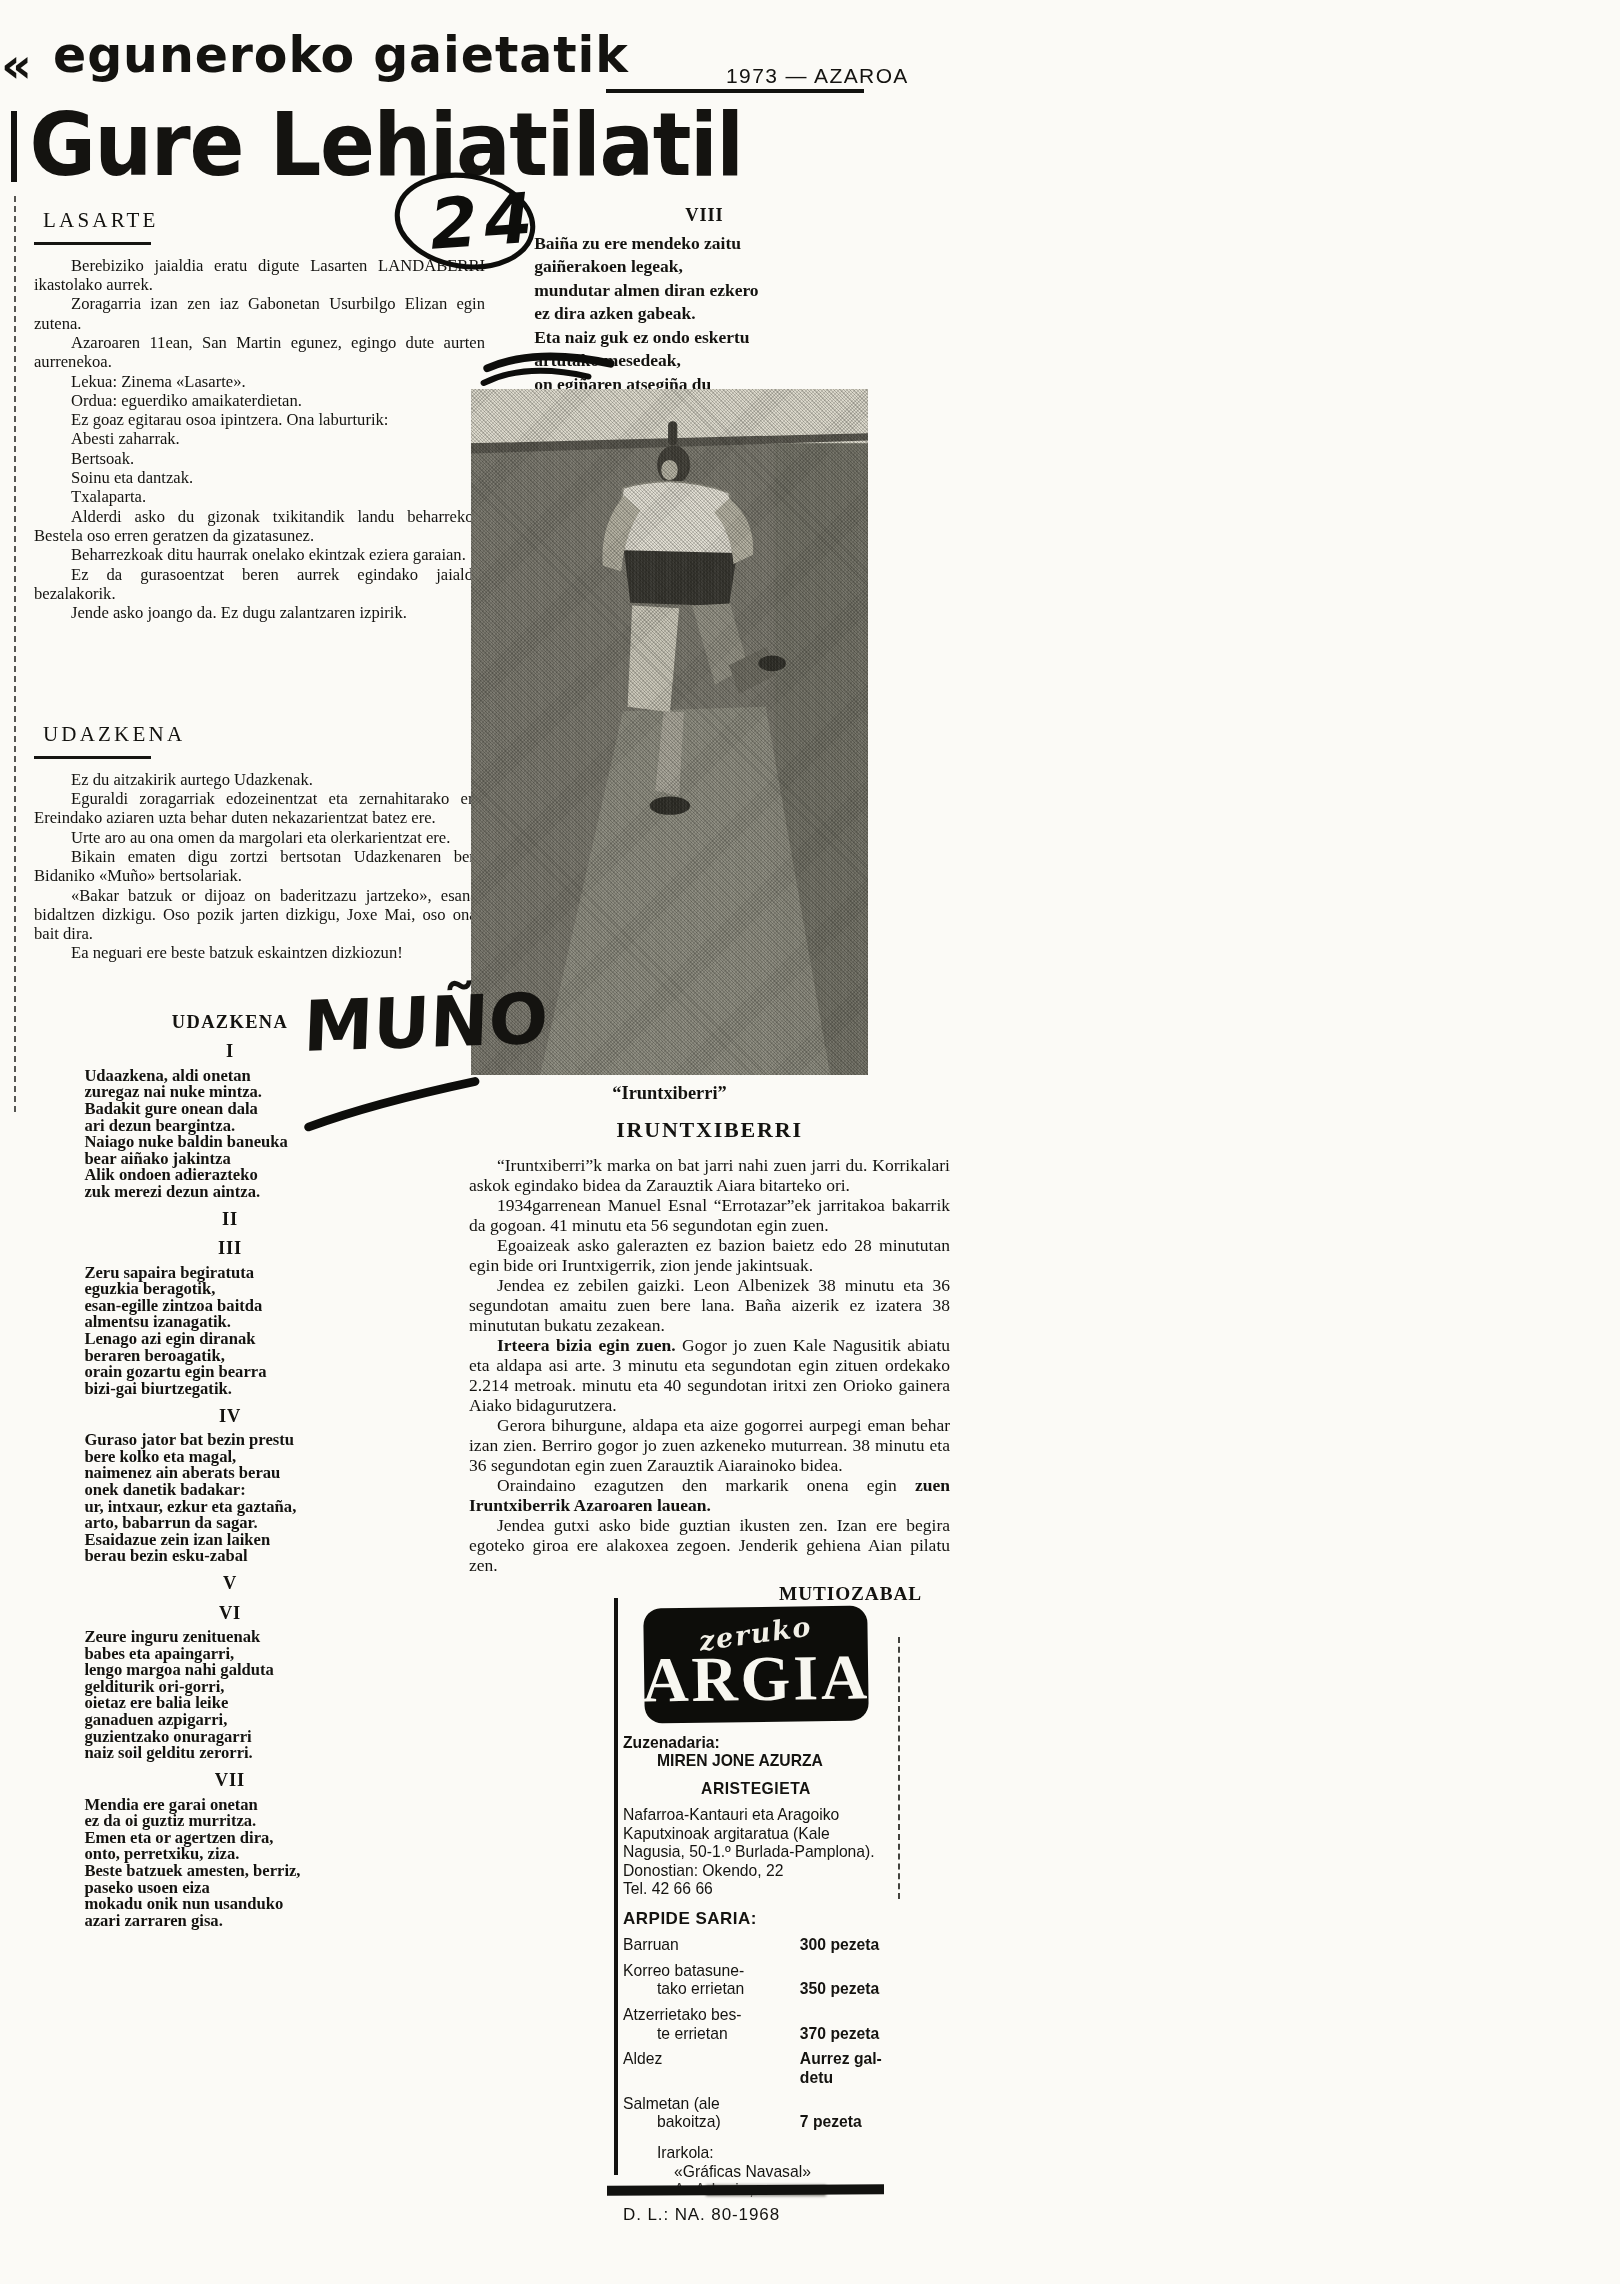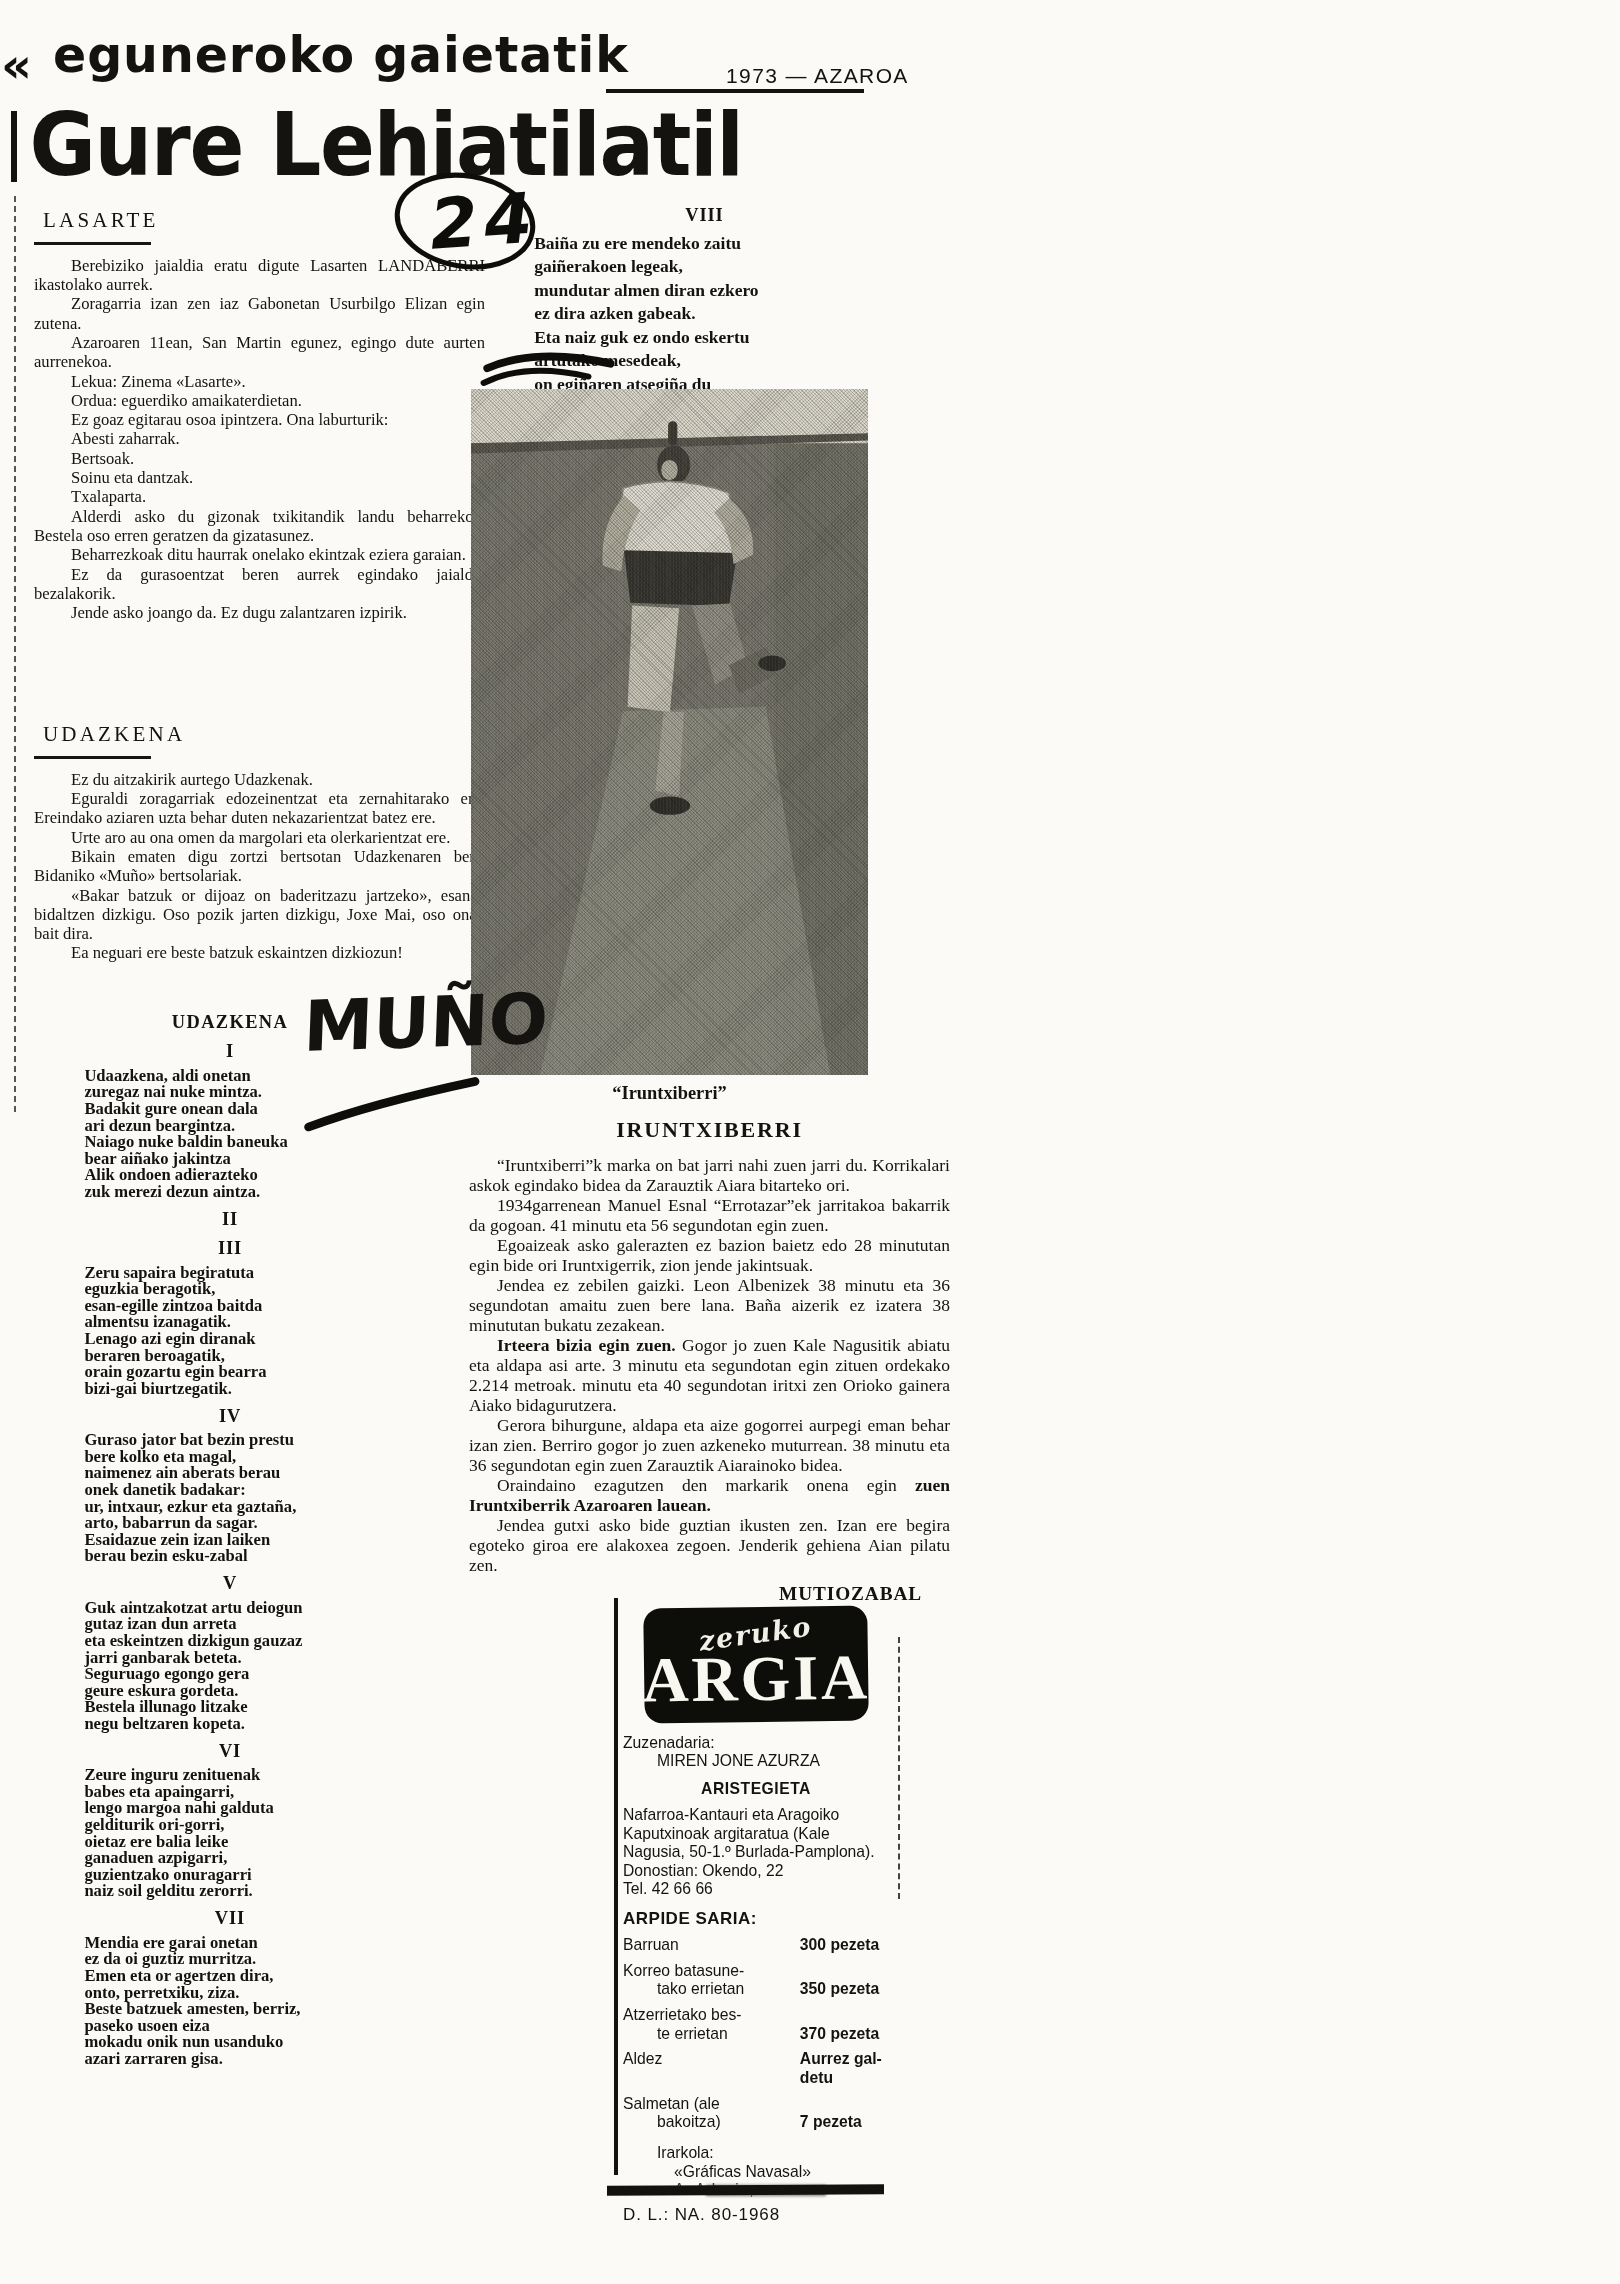--- a/index.html
+++ b/index.html
@@ -66,21 +66,21 @@
   
   #ad-left-border{left:614px;top:1598px;width:4.1px;height:577px;background:#121210;}
   #ad-right-border{left:898px;top:1637px;height:262px;width:0;border-left:2.8px dashed rgba(20,20,16,.8);}
   #ad{left:623px;top:1602px;width:266px;font-family:"Liberation Sans",sans-serif;font-size:15.7px;line-height:18.4px;}
   #ad-logo{width:224px;height:115px;margin:4.6px auto 12px auto;background:#0d0d0a;border-radius:17.5px;
            display:flex;flex-direction:column;align-items:center;justify-content:center;
            transform:rotate(-0.8deg);}
   .logo-script{font:italic 700 27px "DejaVu Serif",serif;color:#f2f0e7;transform:rotate(-7deg);margin-bottom:-2.8px;letter-spacing:1.8px;}
   .logo-main{font:700 64px "Liberation Serif",serif;color:#f8f7f0;letter-spacing:2.8px;line-height:1;}
   .ad-line{margin:0;}
-  .bold{font-weight:400;}
+  .bold{font-weight:700;}
   .ind1{padding-left:34px;}
   .ind2{padding-left:51px;}
   .ad-center{text-align:center;font-weight:700;margin:9.2px 0 8.3px 0;letter-spacing:0.5px;}
   .ad-para{margin:2.8px 0 0 0;text-align:left;}
   .ad-heading{font-weight:700;font-size:17px;margin:12px 0 2.8px 0;letter-spacing:0.5px;}
   .price-row{display:flex;justify-content:space-between;margin-top:7.4px;align-items:flex-end;}
   .price-row.top{align-items:flex-start;}
   .plabel{white-space:pre-line;width:157px;padding-left:34px;text-indent:-34px;}
   .pvalue{width:98px;white-space:pre-line;font-weight:700;}
   .printer-block{margin-top:13px;}
@@ -176,28 +176,20 @@
 bere kolko eta magal,
 naimenez ain aberats berau
 onek danetik badakar:
 ur, intxaur, ezkur eta gaztaña,
 arto, babarrun da sagar.
 Esaidazue zein izan laiken
 berau bezin esku-zabal</div>
     </div>
     <div class="verse">
       <div class="vnum">V</div>
-      <div class="vlines">Guk aintzakotzat artu deiogun
-gutaz izan dun arreta
-eta eskeintzen dizkigun gauzaz
-jarri ganbarak beteta.
-Seguruago egongo gera
-geure eskura gordeta.
-Bestela illunago litzake
-negu beltzaren kopeta.</div>
     </div>
     <div class="verse">
       <div class="vnum">VI</div>
       <div class="vlines">Zeure inguru zenituenak
 babes eta apaingarri,
 lengo margoa nahi galduta
 gelditurik ori-gorri,
 oietaz ere balia leike
 ganaduen azpigarri,
 guzientzako onuragarri

